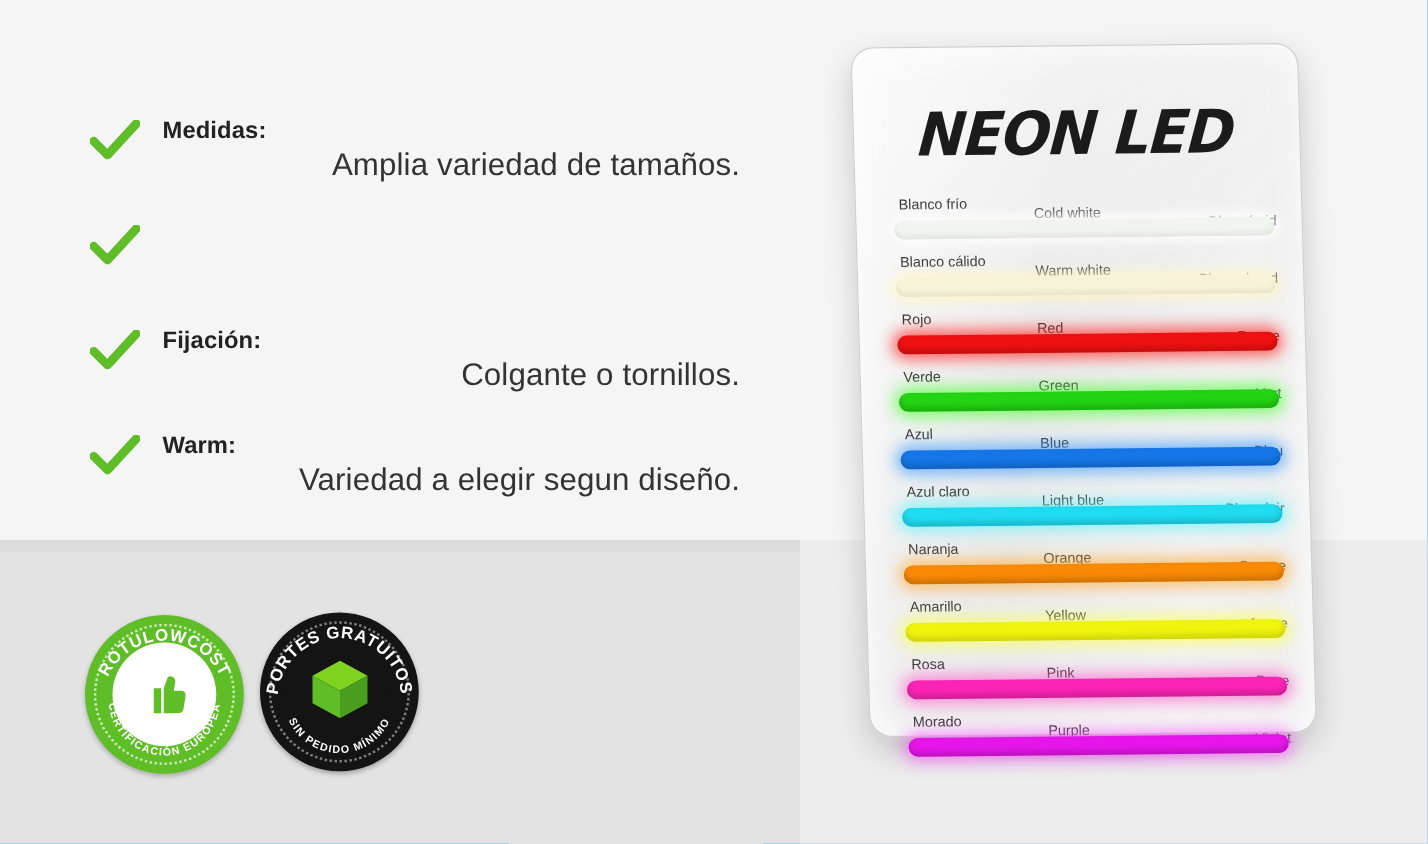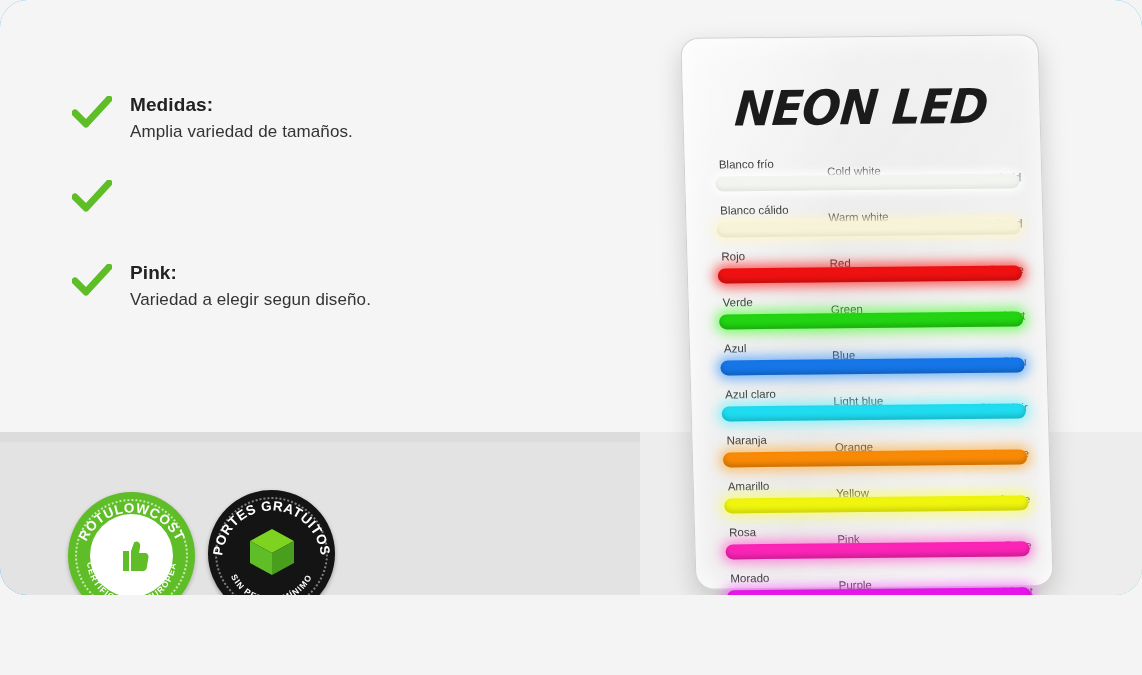--- a/index.html
+++ b/index.html
@@ -9,24 +9,23 @@
   body {
     width: 1142px;
     height: 675px;
     font-family: "Liberation Sans", sans-serif;
     background: #f4f4f4;
     overflow: hidden;
   }
   .stage {
     position: relative;
     width: 1142px;
-    height: 595px;
+    height: 675px;
     background: #0ea5e9;
     overflow: hidden;
-    border-radius: 27px;
   }
   
   .bg-top {
     position: absolute;
     left: 0; top: 0;
     width: 1142px; height: 432px;
     background: #f5f5f5;
   }
   .bg-bottom {
     position: absolute;
@@ -68,25 +67,26 @@
     height: 34px;
   }
   .feature-title {
     font-size: 19px;
     font-weight: bold;
     color: #222222;
     line-height: 26px;
     letter-spacing: 0.1px;
   }
   .feature-desc {
-    font-size: 17px;
+    font-size: 25px;
     font-weight: normal;
     color: #333333;
     line-height: 28px;
     letter-spacing: 0.1px;
+    text-align: right;
   }
 
   
   .badges {
     position: absolute;
     left: 68px;
     top: 492px;
     width: 300px;
     height: 140px;
   }
@@ -255,28 +255,37 @@
     </div>
 
     <div class="feature">
       <span class="check-icon">
         <svg width="40" height="34" viewBox="0 0 40 34">
           <path d="M3 17 L14 28 L37 3" fill="none" stroke="#5fbd27" stroke-width="7" stroke-linecap="round" stroke-linejoin="round"></path>
         </svg>
       </span>
     </div>
 
-
     <div class="feature">
       <span class="check-icon">
         <svg width="40" height="34" viewBox="0 0 40 34">
           <path d="M3 17 L14 28 L37 3" fill="none" stroke="#5fbd27" stroke-width="7" stroke-linecap="round" stroke-linejoin="round"></path>
         </svg>
       </span>
-      <div class="feature-title">Pink:</div>
+      <div class="feature-title">Fijación:</div>
+      <div class="feature-desc">Colgante o tornillos.</div>
+    </div>
+
+    <div class="feature">
+      <span class="check-icon">
+        <svg width="40" height="34" viewBox="0 0 40 34">
+          <path d="M3 17 L14 28 L37 3" fill="none" stroke="#5fbd27" stroke-width="7" stroke-linecap="round" stroke-linejoin="round"></path>
+        </svg>
+      </span>
+      <div class="feature-title">Warm:</div>
       <div class="feature-desc">Variedad a elegir segun diseño.</div>
     </div>
 
   </div>
 
   <div class="badges">
 
     <div class="badge badge-green">
       <div class="notch-ring"></div>
       <div class="inner-disc"></div>

